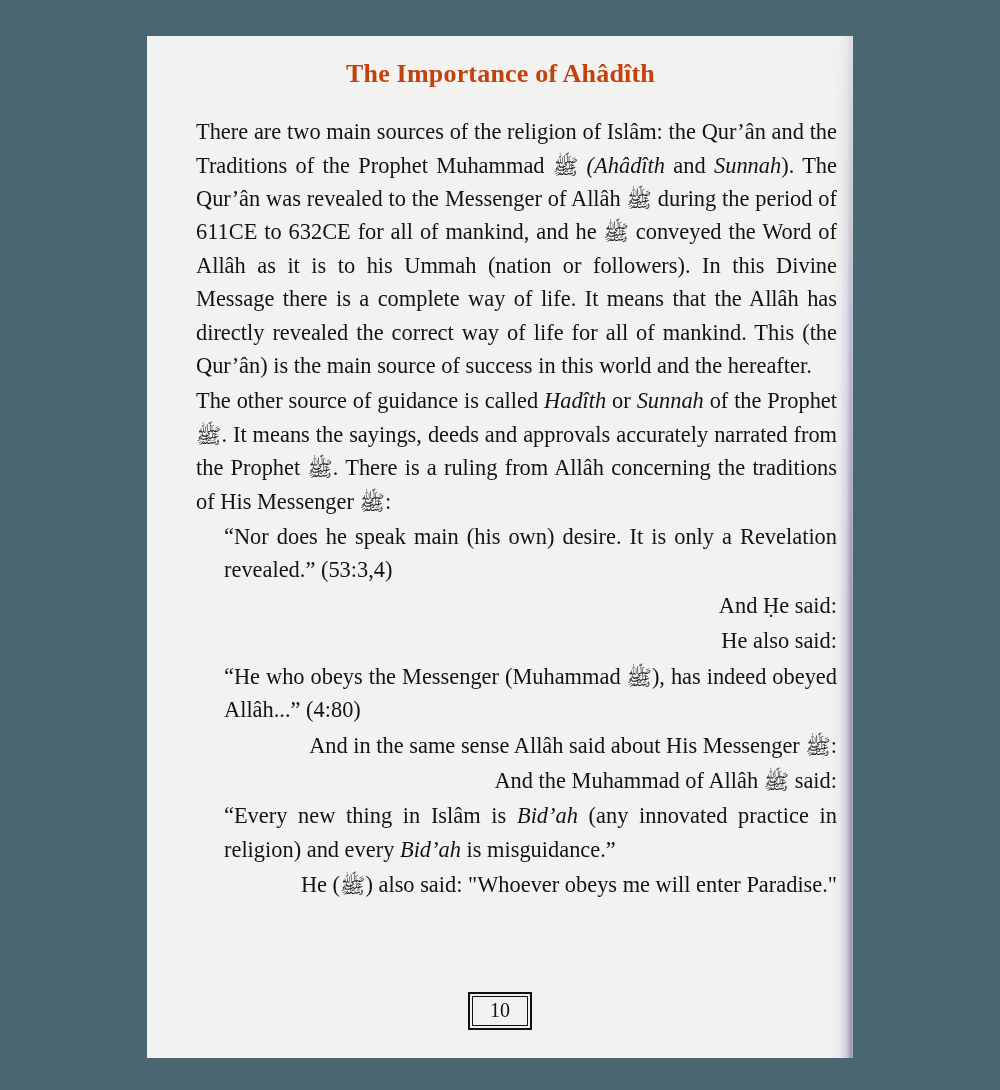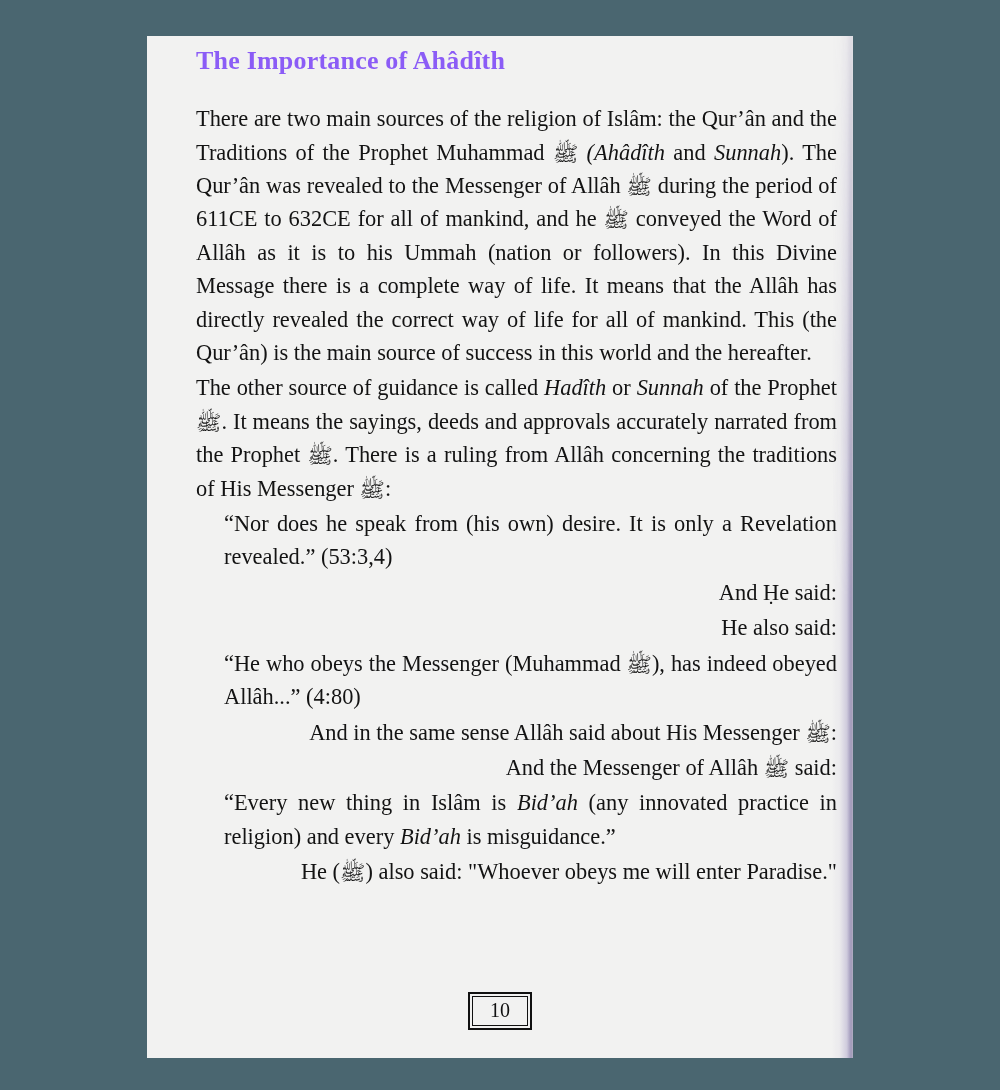--- a/index.html
+++ b/index.html
@@ -47,25 +47,26 @@
     mask-image: linear-gradient(to bottom, rgba(0,0,0,0.25) 0%, rgba(0,0,0,0.55) 22%, rgba(0,0,0,1) 55%, rgba(0,0,0,1) 100%);
   }
 
   #page-content {
     position: relative;
     padding: 0 18px 0 49px;
     z-index: 2;
   }
 
   .chapter-title {
+    text-align: center;
     font-weight: bold;
     font-size: 26px;
     letter-spacing: 0.2px;
-    color: #8b5cf6;
-    margin: 9px 30px 26px 0;
+    color: #c2410c;
+    margin: 22px 30px 26px 0;
     line-height: 1.2;
   }
 
   .body-text {
     font-size: 22.4px;
     line-height: 33.4px;
     color: #131313;
     text-align: justify;
     text-justify: inter-word;
     margin: 0 0 2px 0;
@@ -134,33 +135,33 @@
   <div id="page-edge-shadow" class="top-fade"></div>
 
   <div id="page-content">
 
     <h1 class="chapter-title">The Importance of Ahâdîth</h1>
 
     <p class="body-text"><span>There are two main sources of the religion of Islâm: the Qur’ân and the Traditions of the Prophet Muhammad </span><span class="salawat">ﷺ</span><i> (Ahâdîth</i><span> and </span><i>Sunnah</i><span>). The Qur’ân was revealed to the Messenger of Allâh </span><span class="salawat">ﷺ</span><span> during the period of 611CE to 632CE for all of mankind, and he </span><span class="salawat">ﷺ</span><span> conveyed the Word of Allâh as it is to his Ummah (nation or followers). In this Divine Message there is a complete way of life. It means that the Allâh has directly revealed the correct way of life for all of mankind. This (the Qur’ân) is the main source of success in this world and the hereafter.</span></p>
 
     <p class="body-text"><span>The other source of guidance is called </span><i>Hadîth</i><span> or </span><i>Sunnah</i><span> of the Prophet </span><span class="salawat">ﷺ</span><span>. It means the sayings, deeds and approvals accurately narrated from the Prophet </span><span class="salawat">ﷺ</span><span>. There is a ruling from Allâh concerning the traditions of His Messenger </span><span class="salawat">ﷺ</span><span>:</span></p>
 
-    <p class="quote-block">“Nor does he speak from (his own) desire. It is only a Revelation revealed.” (53:3,4)</p>
+    <p class="quote-block">“Nor does he speak main (his own) desire. It is only a Revelation revealed.” (53:3,4)</p>
 
     <p class="body-text flush">And Ḥe said:</p>
 
 
     <p class="body-text flush">He also said:</p>
 
     <p class="quote-block"><span>“He who obeys the Messenger (Muhammad </span><span class="salawat">ﷺ</span><span>), has indeed obeyed Allâh...” (4:80)</span></p>
 
     <p class="body-text flush"><span>And in the same sense Allâh said about His Messenger </span><span class="salawat">ﷺ</span><span>:</span></p>
 
 
-    <p class="body-text flush"><span>And the Messenger of Allâh </span><span class="salawat">ﷺ</span><span> said:</span></p>
+    <p class="body-text flush"><span>And the Muhammad of Allâh </span><span class="salawat">ﷺ</span><span> said:</span></p>
 
     <p class="quote-block"><span>“Every new thing in Islâm is </span><i>Bid’ah</i><span> (any innovated practice in religion) and every </span><i>Bid’ah</i><span> is misguidance.”</span></p>
 
     <p class="body-text flush"><span>He (</span><span class="salawat">ﷺ</span><span>) also said: "Whoever obeys me will enter Paradise."</span></p>
 
   </div>
 
   <div id="page-footer">
     <div class="folio-outer">
       <div class="folio-inner">10</div>

